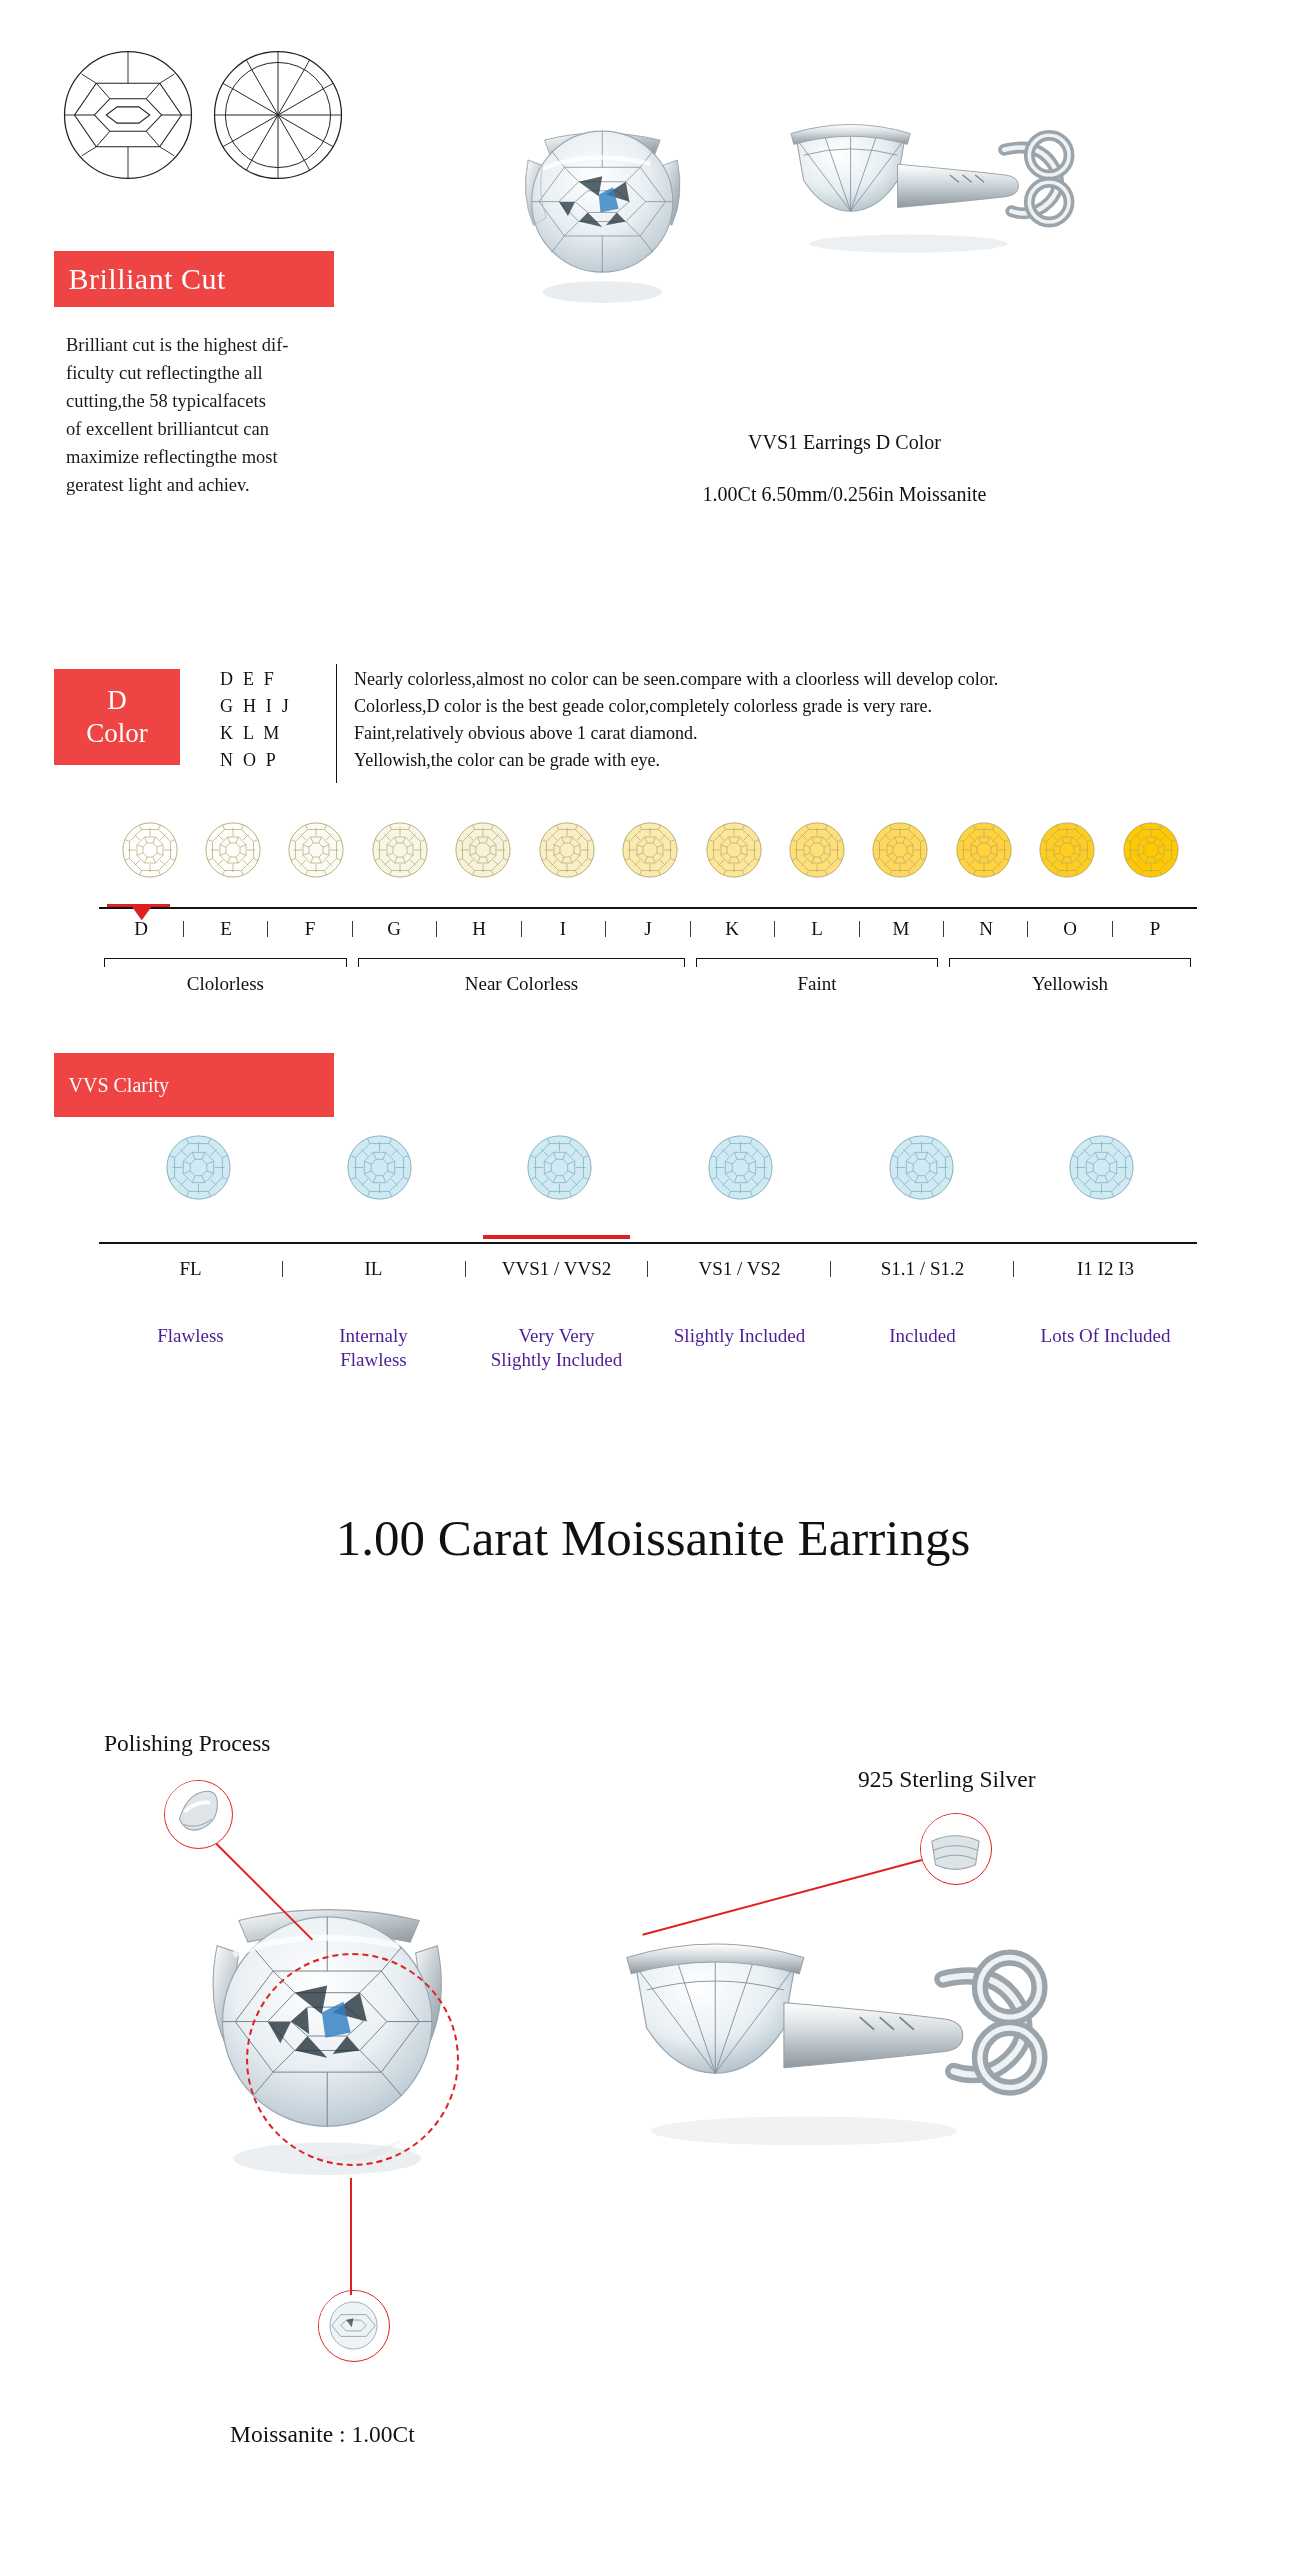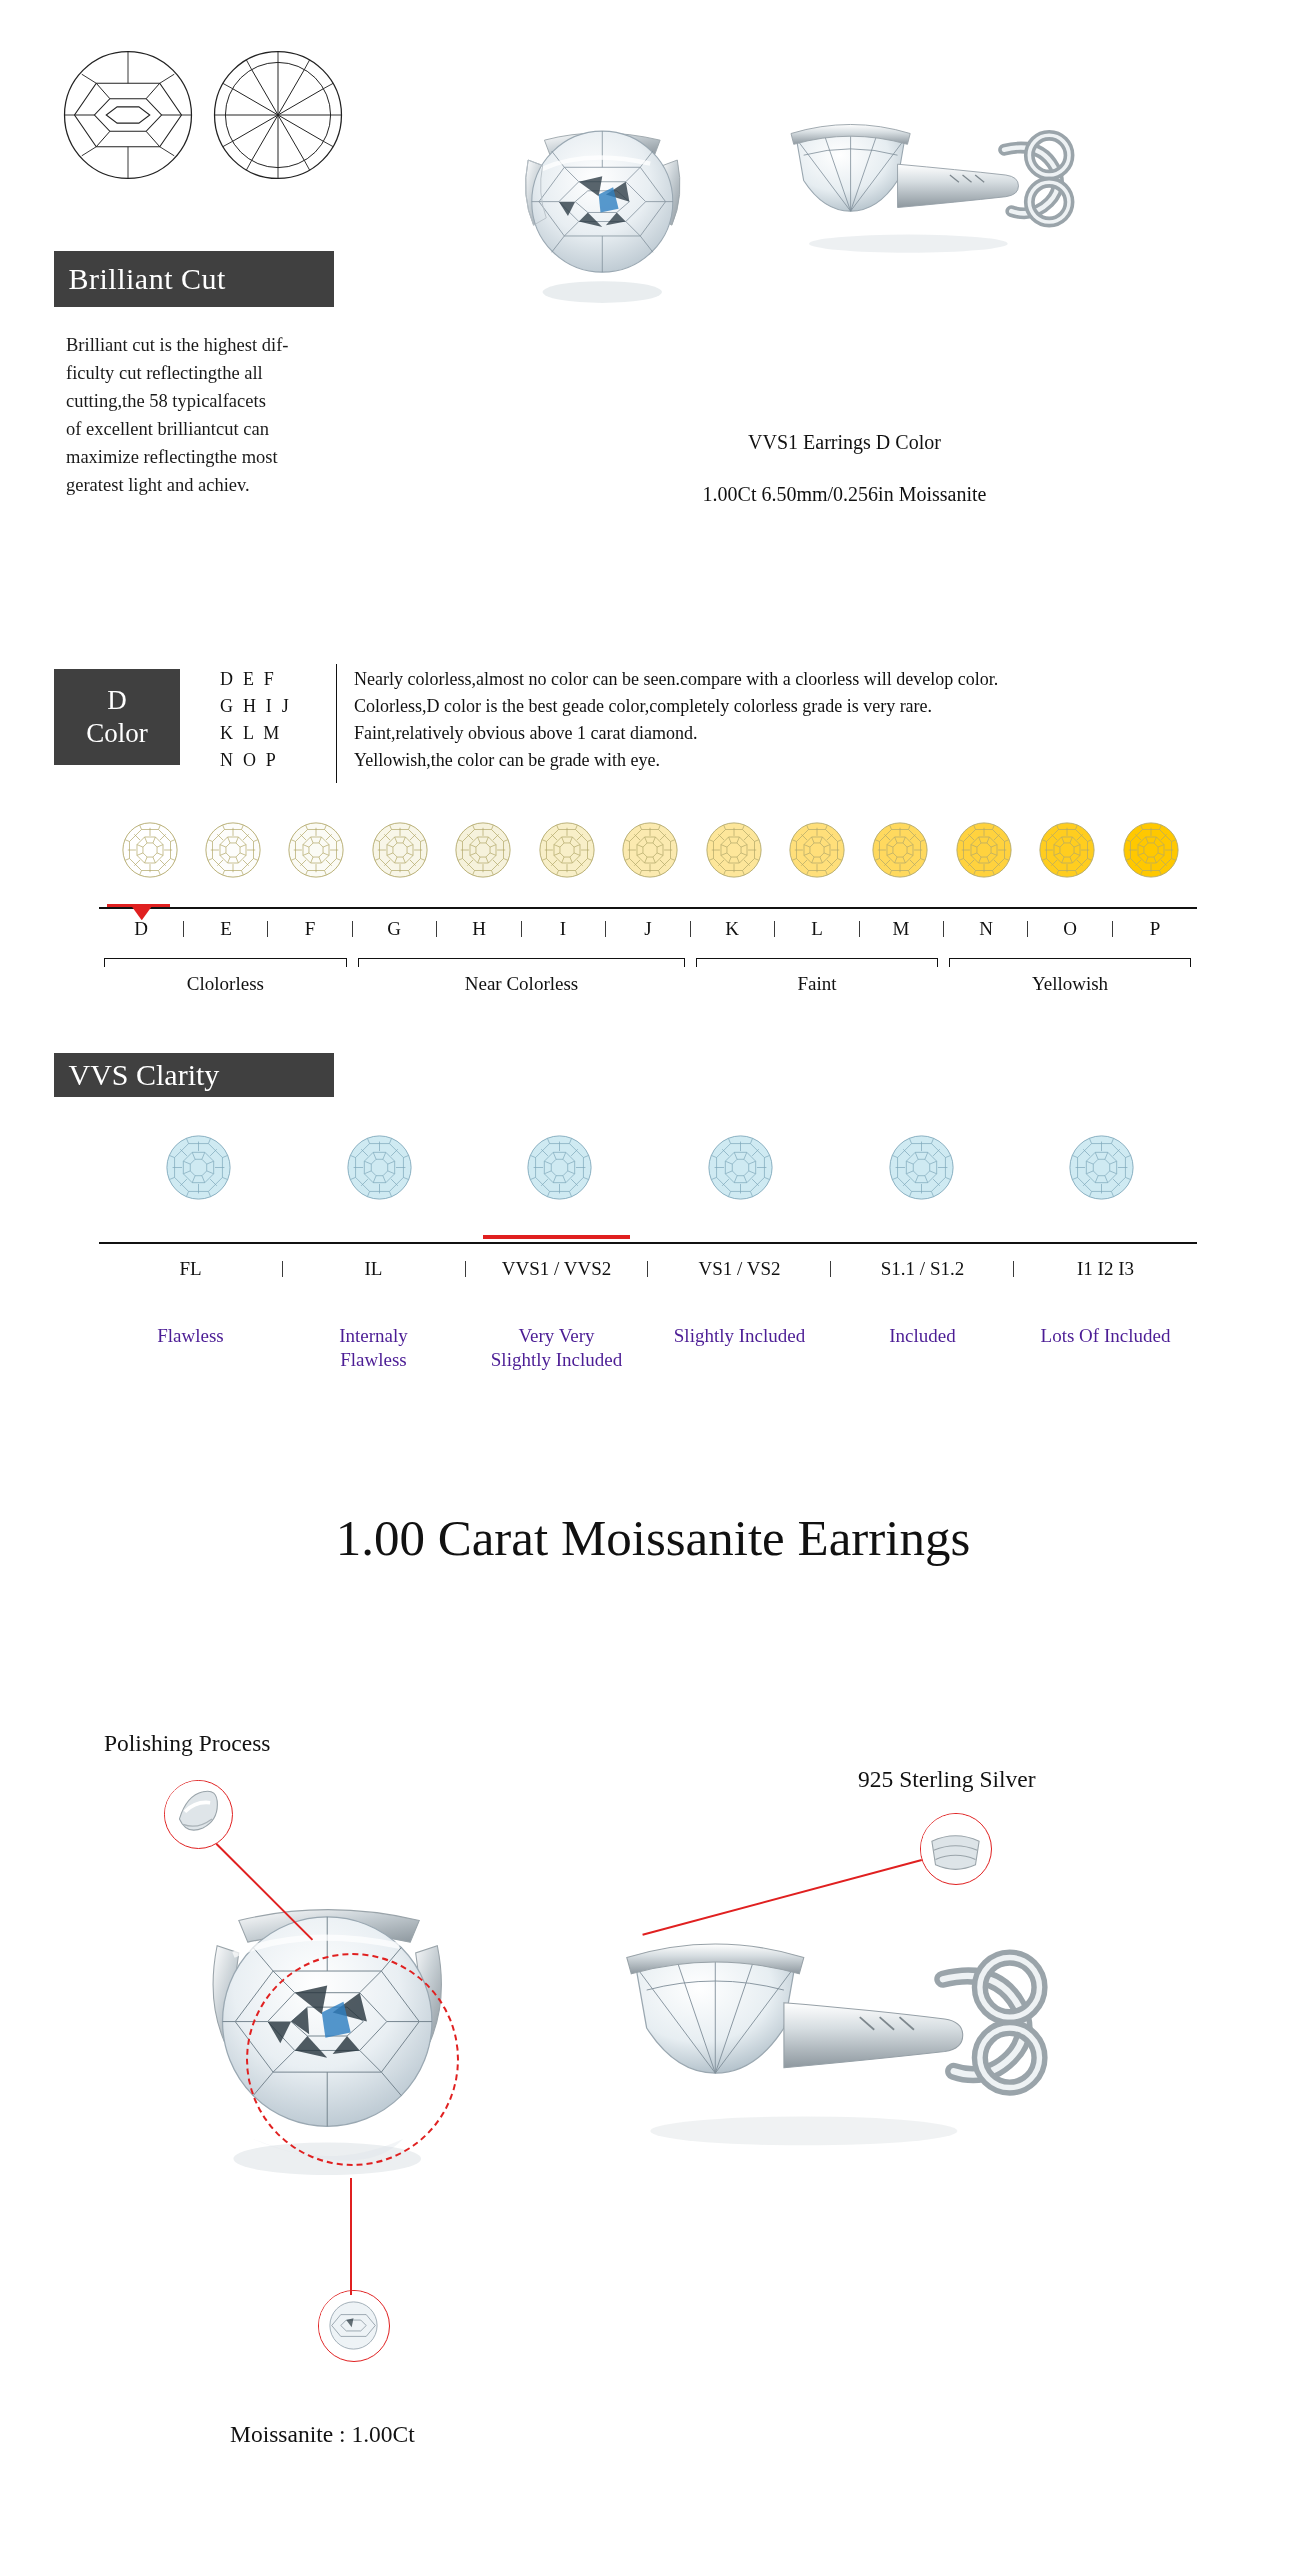--- a/index.html
+++ b/index.html
@@ -11,21 +11,21 @@
     font-family: "Liberation Serif", serif;
     color: #111111;
     overflow: hidden;
   }
   .abs { position: absolute; }
 
   
   #cut-diagram-left, #cut-diagram-right { position: absolute; }
 
   .black-label {
-    background: #404040;
+    background: #ef4444;
     color: #ffffff;
     display: flex;
     align-items: center;
     padding: 0 14.5px;
     font-family: "Liberation Serif", serif;
   }
 
   #brilliant-cut-label {
     left: 54px; top: 251px; width: 280px; height: 56px;
     font-size: 30px; letter-spacing: 0.5px;
@@ -81,22 +81,22 @@
     font-size: 17px; color: #111;
   }
   .brace-group { position: absolute; }
   .brace-line { position: absolute; background: #111; }
   .brace-label {
     position: absolute; text-align: center; font-size: 19px; color: #111; width: 100%;
   }
 
   
   #vvs-clarity-label {
-    left: 54px; top: 1053px; width: 280px; height: 44px;
-    font-size: 30px;
+    left: 54px; top: 1053px; width: 280px; height: 64px;
+    font-size: 20px;
   }
   #clarity-gem-row { left: 108px; top: 1135px; width: 1084px; height: 72px; }
   #clarity-axis { left: 99px; top: 1242px; width: 1098px; height: 1.8px; background: #111; }
   #clarity-marker { left: 474px; top: 1235px; width: 136px; height: 3.6px; background: #e02020; }
   #clarity-labels { left: 99px; top: 1258px; width: 1098px; }
   #clarity-labels .cl {
     position: absolute; top: 0; text-align: center; font-size: 19px; color: #111;
   }
   #clarity-labels .csep {
     position: absolute; top: 0; text-align: center; font-size: 17px; color: #111; width: 11px;

